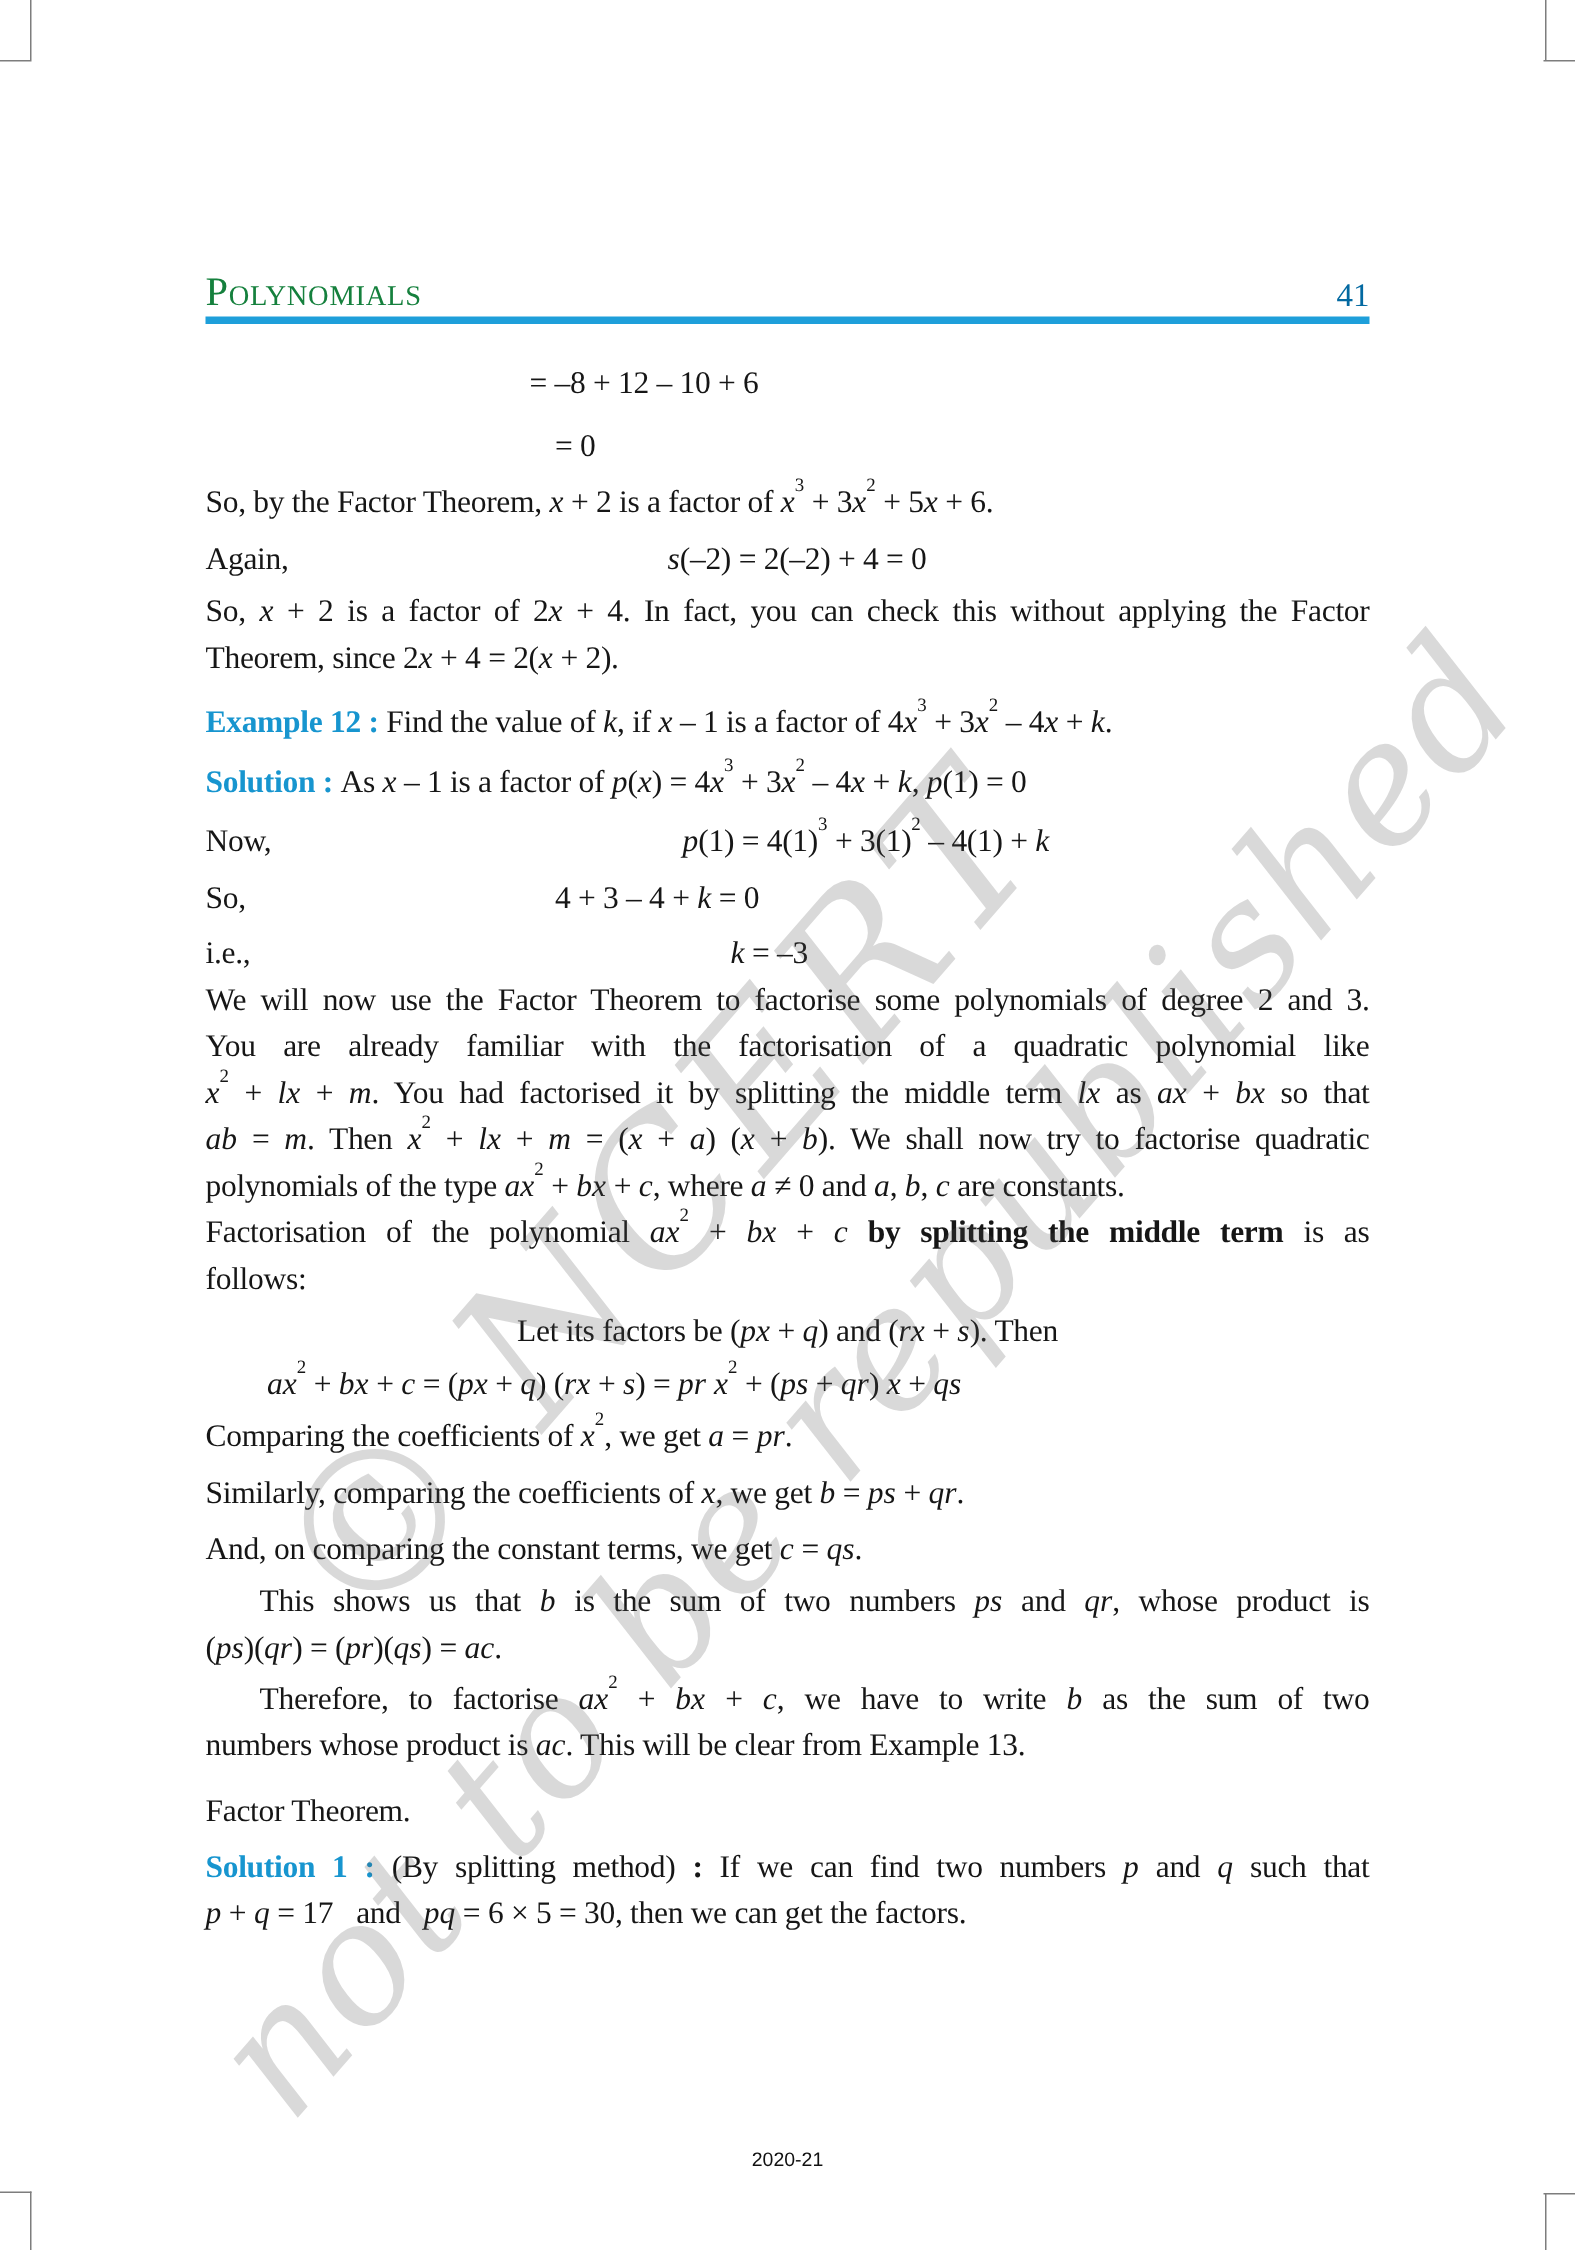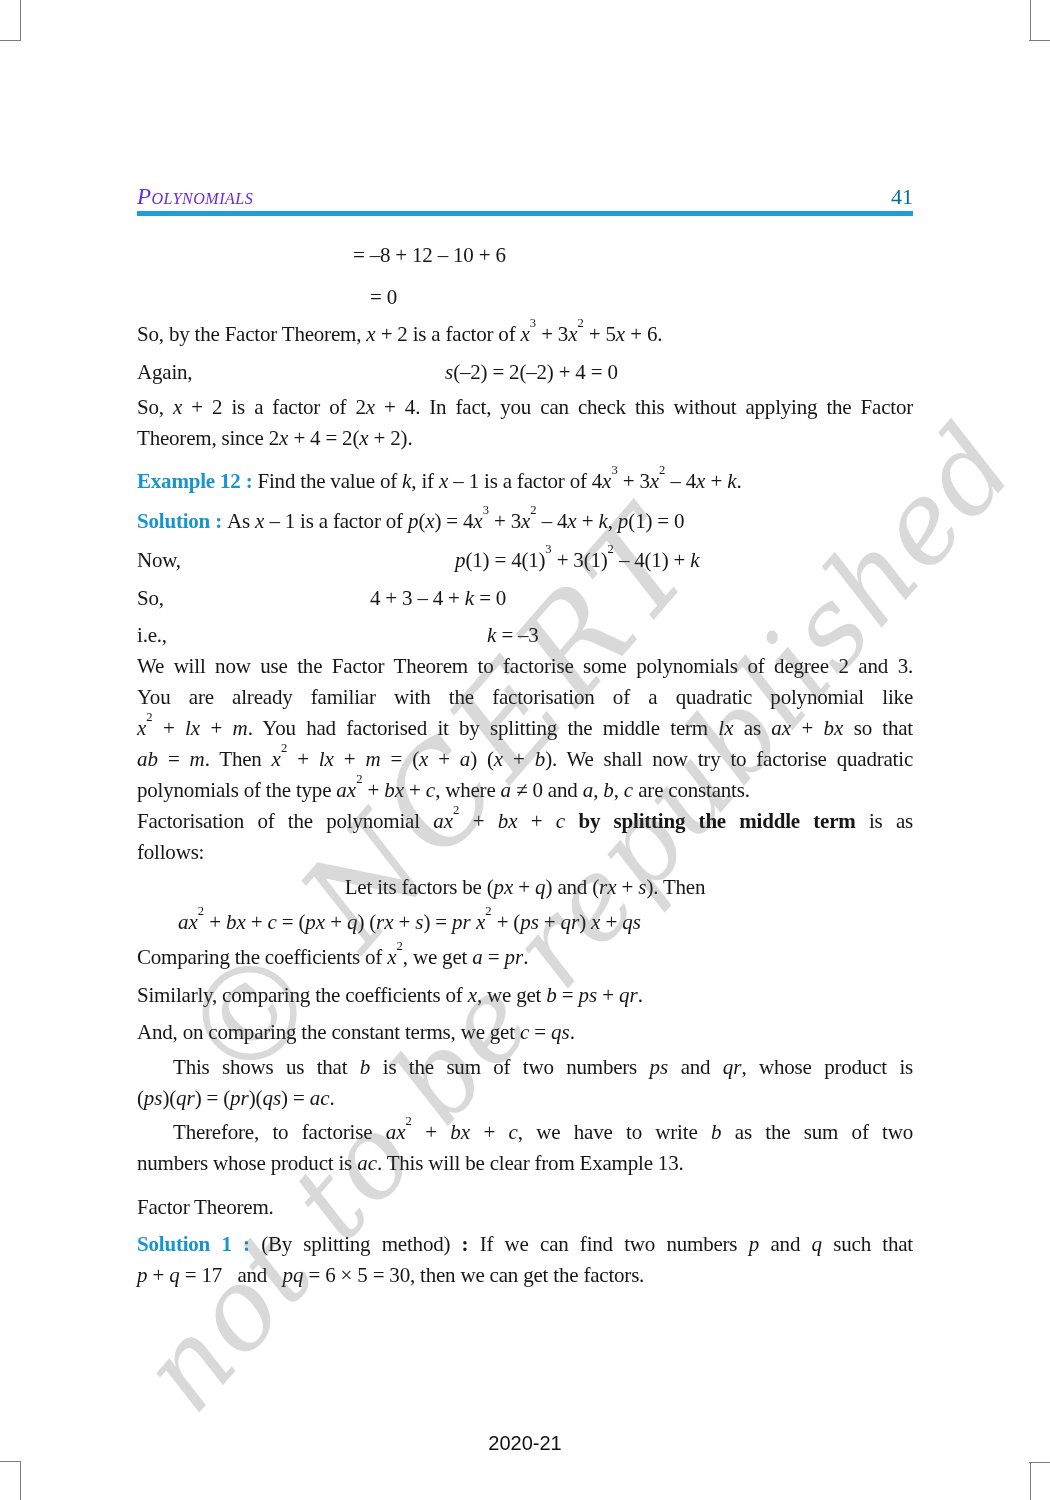--- a/index.html
+++ b/index.html
@@ -11,21 +11,21 @@
     font-family:"Liberation Serif","DejaVu Serif",serif;
     color:#161616;
   }
   
   .crop{position:absolute;background:#7d7d7d;}
   
   .header{position:absolute;left:137px;width:776px;top:184px;height:26px;
           display:flex;justify-content:space-between;align-items:flex-end;}
   .header-title{
     font-variant:small-caps;
-    font-size:23px;letter-spacing:0.5px;color:#6d28d9;font-style:italic;
+    font-size:27px;letter-spacing:0.5px;color:#15803d;
   }
   .page-num{font-size:22px;color:#0369a1;font-family:Liberation Serif, serif;}
   .rule{position:absolute;left:137px;width:776px;top:211px;height:5px;background:#1e9fda;}
   
   .watermark{
     position:absolute;left:505px;top:855px;width:1500px;
     transform:translate(-50%,-50%) rotate(-49deg);
     text-align:center;pointer-events:none;z-index:5;
     color:rgba(80,80,80,0.22);
     font-style:italic;font-family:"DejaVu Serif","Liberation Serif",serif;
@@ -40,21 +40,21 @@
   .blue{color:#1795cf;font-weight:bold;}
   .line{text-align:left;}
   .jline{text-align:justify;text-align-last:justify;}
   .lline{text-align:left;}
   .eqrow{position:relative;height:31px;}
   .eqrow .eq{position:absolute;top:0;white-space:nowrap;}
   .ind{text-indent:36px;}
   
   .footer{position:absolute;left:0;width:1050px;top:1432px;text-align:center;
           font-family:"Liberation Sans","DejaVu Sans",sans-serif;
-          font-size:20px;color:#111111;}
+          font-size:13px;color:#111111;}
 </style>
 </head>
 <body>
 
 <div class="page">
 
   <div class="crop" style="left:20px;top:0;width:1px;height:40px;"></div>
   <div class="crop" style="left:0;top:40px;width:21px;height:1px;"></div>
   <div class="crop" style="left:1030px;top:0;width:1px;height:40px;"></div>
   <div class="crop" style="left:1029px;top:40px;width:21px;height:1px;"></div>

